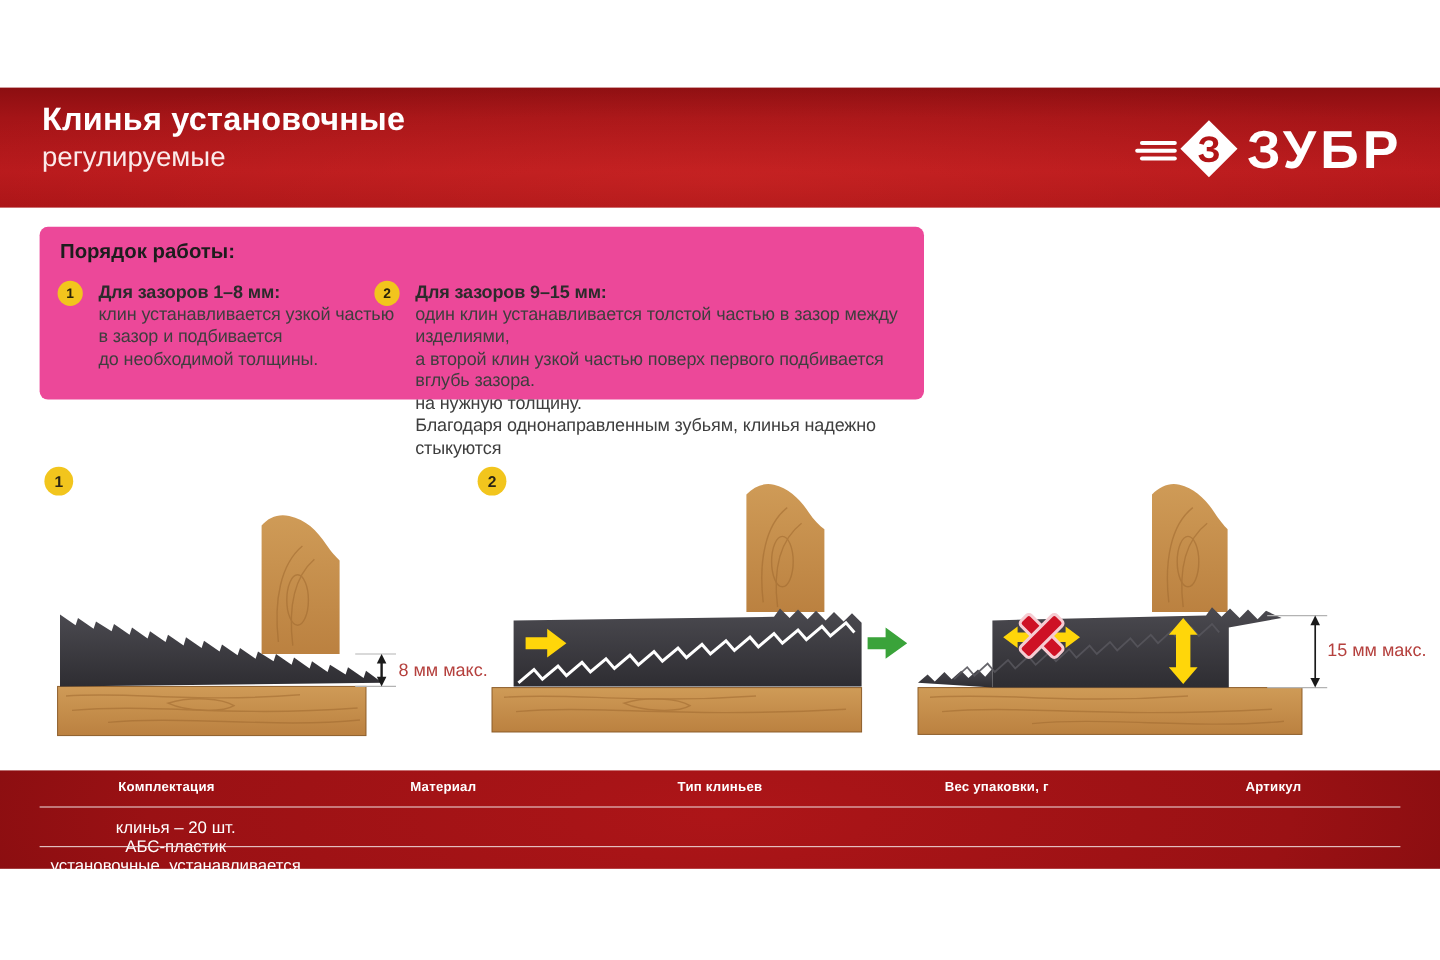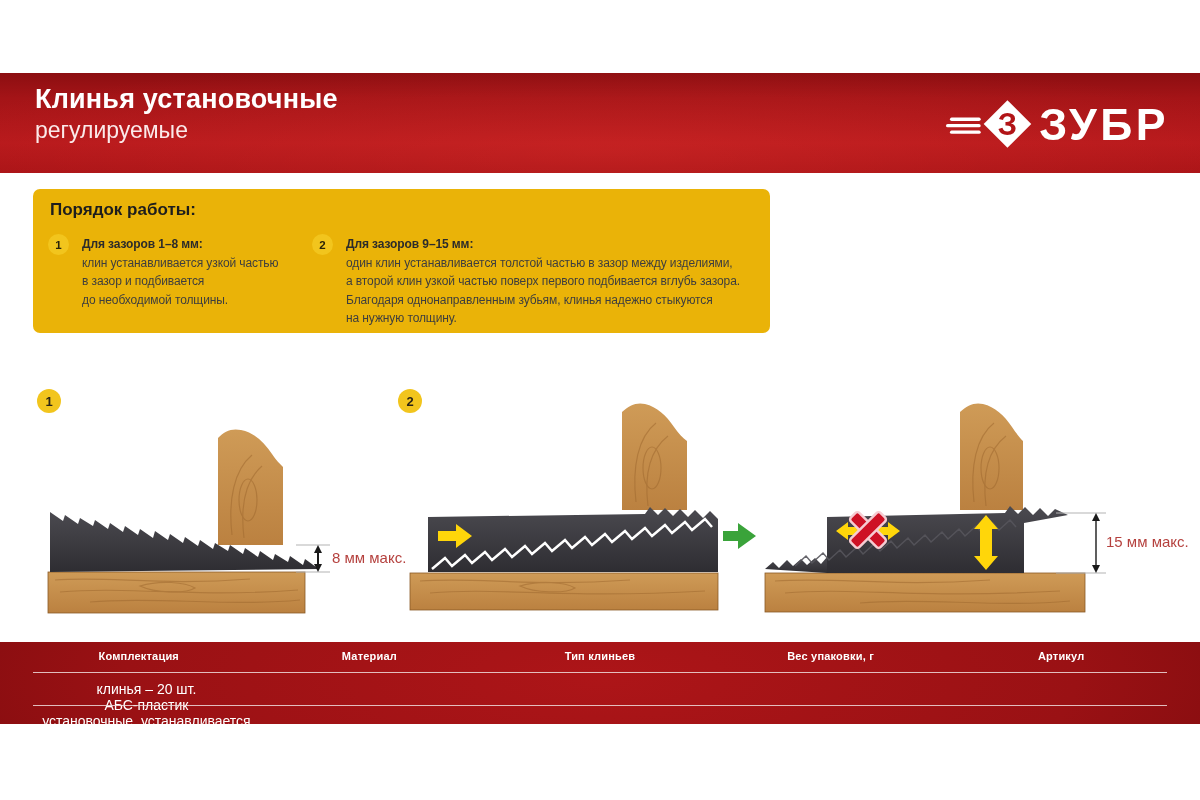--- a/index.html
+++ b/index.html
@@ -13,28 +13,28 @@
       radial-gradient(95% 150% at 50% 78%, rgba(255,70,60,.20), rgba(0,0,0,0) 62%),
       linear-gradient(180deg,#8c0e11 0%,#a41417 25%,#b7191c 70%,#aa1417 100%);
     padding-left: 12px;
   }
   .header-text{position:absolute;left:35px;top:11px;}
   .page-title{font-size:27px;font-weight:bold;color:#fff;letter-spacing:.2px;line-height:30px;}
   .page-subtitle{font-size:23px;font-weight:400;color:#fbeaea;line-height:26px;margin-top:3px;}
   .brand-logo{position:absolute;right:30px;top:25px;width:238px;height:52px;}
 
   
-  .proc-box{position:absolute;left:33px;top:189px;width:737px;height:144px;background:#eab308;border-radius:7px;}
+  .proc-box{position:absolute;left:33px;top:189px;width:737px;height:144px;background:#ec4899;border-radius:7px;}
   .proc-title{position:absolute;left:17px;top:11px;font-size:17px;font-weight:bold;color:#1d1d1d;}
   .proc-item{position:absolute;top:46px;display:flex;align-items:flex-start;gap:13px;}
   .proc-item.one{left:15px;}
   .proc-item.two{left:279px;}
   .badge{flex:0 0 auto;width:21px;height:21px;border-radius:50%;background:#f2c51d;color:#2a2308;
          font-size:11.5px;font-weight:bold;display:flex;align-items:center;justify-content:center;margin-top:-1px;}
-  .item-text{font-size:12px;line-height:18.5px;color:#3e3e3e;letter-spacing:-.1px;}
+  .item-text{font-size:15px;line-height:18.5px;color:#3e3e3e;letter-spacing:-.1px;}
   .item-heading{font-weight:bold;color:#2b2b2b;}
 
   
   .diagrams{position:absolute;left:0;top:380px;width:1200px;height:260px;}
 
   
   .table-band{position:absolute;left:0;top:642px;width:1200px;height:82px;
     background:radial-gradient(72% 330% at 50% 45%, #ad1518 0%, #9a1114 55%, #73090b 100%);}
   .sep-line{position:absolute;left:33px;width:1134px;height:1px;background:#efdcdc;opacity:.85;}
   .line-1{top:672px;} .line-2{top:705px;}
@@ -79,22 +79,22 @@
         <div>до необходимой толщины.</div>
       </div>
     </div>
 
     <div class="proc-item two">
       <div class="badge">2</div>
       <div class="item-text">
         <div class="item-heading">Для зазоров 9–15 мм:</div>
         <div>один клин устанавливается толстой частью в зазор между изделиями,</div>
         <div>а второй клин узкой частью поверх первого подбивается вглубь зазора.</div>
+        <div>на нужную толщину.</div>
         <div>Благодаря однонаправленным зубьям, клинья надежно стыкуются</div>
-        <div>на нужную толщину.</div>
       </div>
     </div>
   </div>
 
   <svg class="diagrams" viewBox="0 0 1200 260">
     <defs>
       <linearGradient id="woodG" x1="0" y1="0" x2="0" y2="1">
         <stop offset="0" stop-color="#cf9b57"></stop>
           <stop offset="1" stop-color="#bb8140"></stop>
       </linearGradient>

